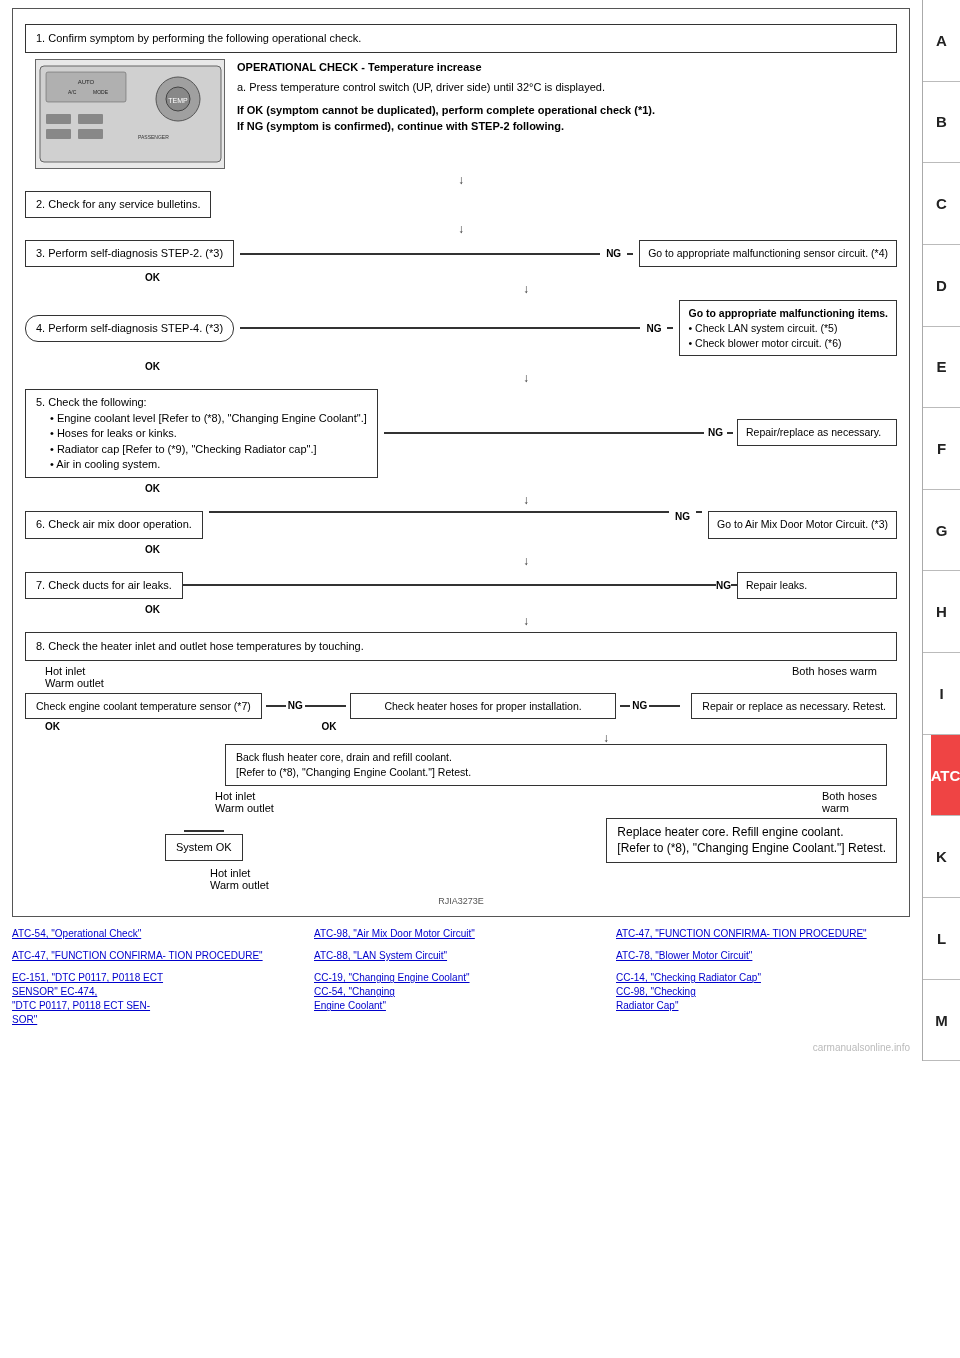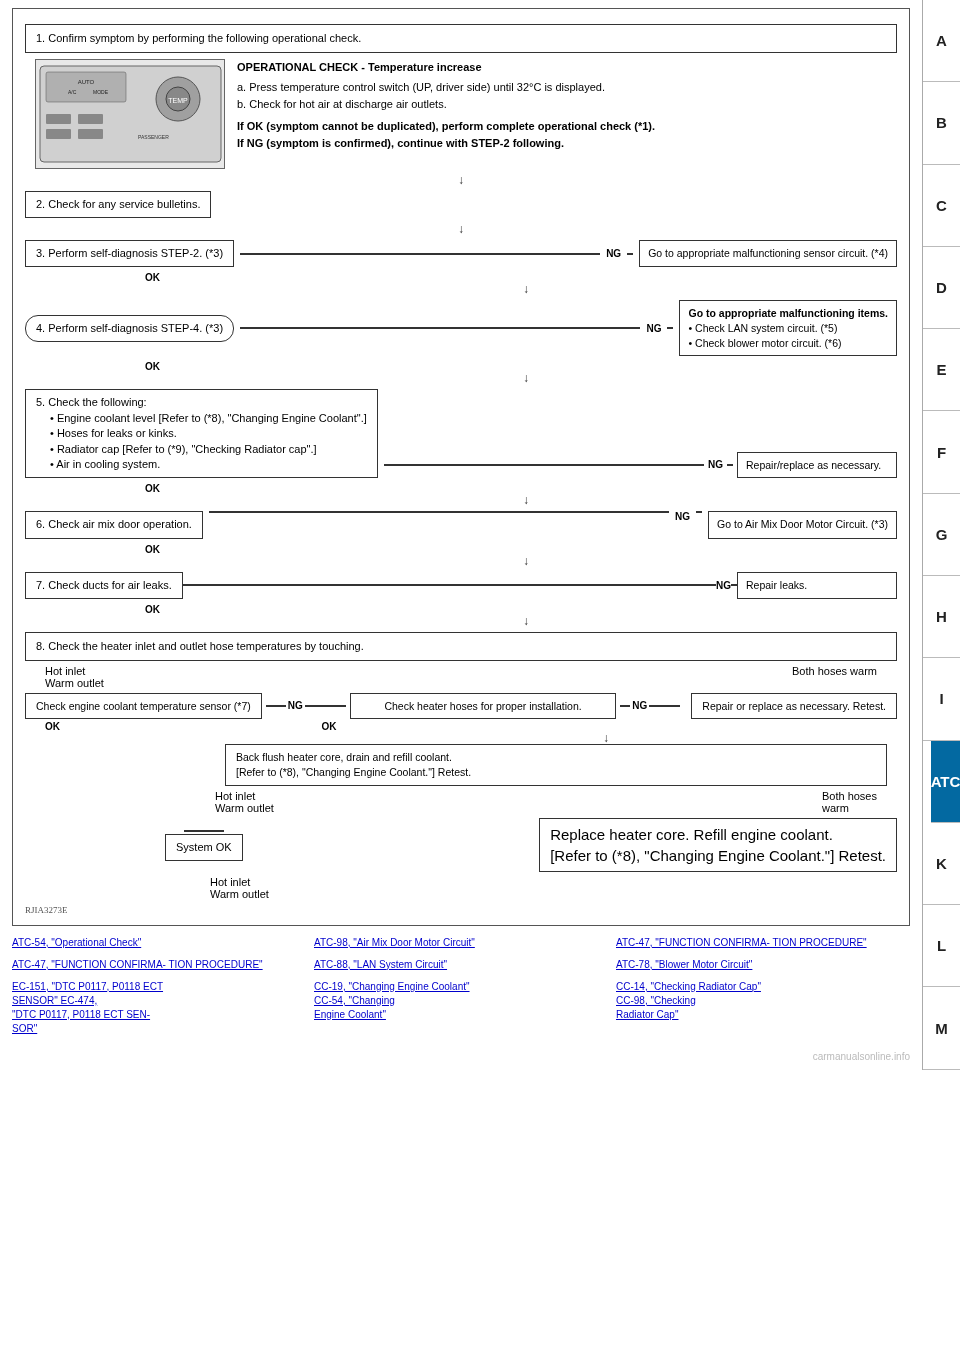--- a/index.html
+++ b/index.html
@@ -44,25 +44,24 @@
       background: #e8e8e8;
       border: 1px solid #666;
       display: flex;
       align-items: center;
       justify-content: center;
       overflow: hidden;
     }
 
     
     .diagram-code {
-      text-align: left;
+      text-align: center;
       font-size: 9px;
       color: #555;
       margin-top: 4px;
-      font-family: Liberation Serif, serif;
     }
 
     .indent { margin-left: 14px; }
 
     
     .step-box-full {
       border: 1px solid #333;
       padding: 5px 10px;
       font-size: 11px;
       line-height: 1.5;
@@ -107,21 +106,21 @@
       display: flex;
       align-items: center;
       justify-content: center;
       font-weight: bold;
       font-size: 15px;
       color: #222;
       border-bottom: 1px solid #bbb;
       min-height: 50px;
     }
     .nav-letter.active {
-      background: #0369a1;
+      background: #ef4444;
       color: #fff;
       margin-left: 8px;
     }
 
     
     .diag-outer {
       border: 1.5px solid #555;
       padding: 10px 12px;
     }
   </style>
@@ -156,21 +155,20 @@
               <rect x="8" y="65" width="25" height="10" rx="1" fill="#888"></rect>
               <rect x="40" y="50" width="25" height="10" rx="1" fill="#888"></rect>
               <rect x="40" y="65" width="25" height="10" rx="1" fill="#888"></rect>
               <text x="100" y="75" font-size="5" fill="#333">PASSENGER</text>
             </svg>
           </div>
 
           <div style="flex:1; font-size:11px; line-height:1.5;">
             <div style="font-weight:bold; margin-bottom:4px;">OPERATIONAL CHECK - Temperature increase</div>
             <div>a. Press temperature control switch (UP, driver side) until 32°C  is displayed.</div>
-            <div>b. Check for hot air at discharge air outlets.</div>
             <div style="font-weight:bold; margin-top:6px;">If OK (symptom cannot be duplicated), perform complete operational check (*1).</div>
             <div style="font-weight:bold;">If NG (symptom is confirmed), continue with STEP-2 following.</div>
           </div>
         </div>
       </div>
 
       <div class="arrow-head-down">↓</div>
 
       <div class="section-step">
         <div class="flow-box">2. Check for any service bulletins.</div>
@@ -202,21 +200,21 @@
             <div>• Check LAN system circuit. (*5)</div>
             <div>• Check blower motor circuit. (*6)</div>
           </div>
         </div>
       </div>
 
       <div style="margin-left:120px; font-size:10px; font-weight:bold;">OK</div>
       <div style="margin-left:130px;" class="arrow-head-down">↓</div>
 
       <div class="section-step">
-        <div style="display:flex; align-items:flex-end; gap:6px;">
+        <div style="display:flex; align-items:flex-start; gap:6px;">
           <div class="flow-box" style="flex:0 0 auto; max-width: 420px;">
             <div>5.  Check the following:</div>
             <div class="indent">• Engine coolant level [Refer to (*8), "Changing Engine Coolant".]</div>
             <div class="indent">• Hoses for leaks or kinks.</div>
             <div class="indent">• Radiator cap [Refer to (*9), "Checking Radiator cap".]</div>
             <div class="indent">• Air in cooling system.</div>
           </div>
           <div style="flex:1; display:flex; align-items:center; gap:4px; margin-top:30px;">
             <div style="flex:1; height:2px; background:#333;"></div>
             <div style="font-weight:bold; font-size:10px;">NG</div>
@@ -328,21 +326,21 @@
         <div style="display:flex; align-items:flex-start; gap:10px; margin-top:4px; margin-left:140px;">
 
           <div style="display:flex; flex-direction:column; align-items:center;">
             <div style="height:2px; background:#333; width:40px; margin-top:12px;"></div>
             <div class="flow-box" style="margin-top:2px;">System OK</div>
           </div>
 
           <div style="flex:1;"></div>
 
           <div style="min-width:240px;">
-            <div class="flow-box" style="font-size:15px; white-space:pre-line;margin-left:8px;">Replace heater core. Refill engine coolant.
+            <div class="flow-box" style="font-size:12px; white-space:pre-line;margin-left:8px;">Replace heater core. Refill engine coolant.
 [Refer to (*8), "Changing Engine Coolant."] Retest.</div>
           </div>
         </div>
 
         <div style="margin-left:185px; font-size:11px; margin-top:4px;">
           <div>Hot inlet</div>
           <div>Warm outlet</div>
         </div>
 
       </div>

